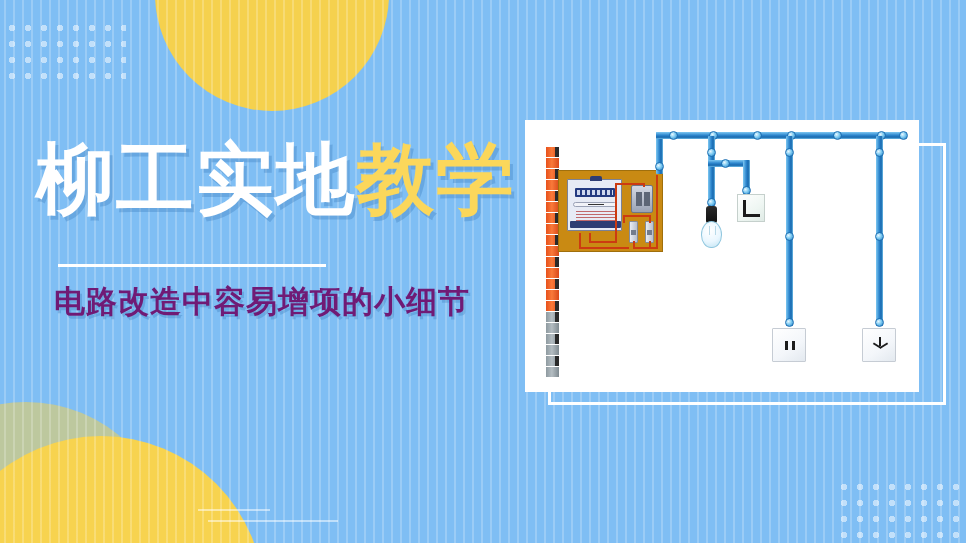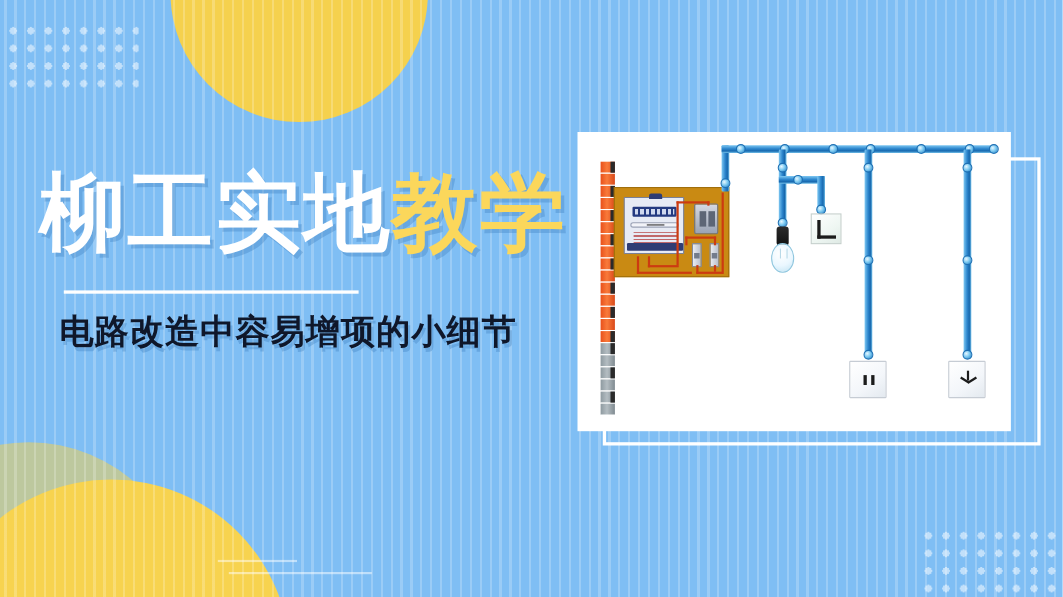--- a/index.html
+++ b/index.html
@@ -96,21 +96,21 @@
     top: 520px;
     width: 130px;
     height: 2px;
     background: rgba(255,255,255,0.50);
   }
 
   
   .title-block {
     position: absolute;
     left: 36px;
-    top: 155px;
+    top: 140px;
     z-index: 40;
   }
   .main-title {
     font-size: 78px;
     font-weight: 900;
     line-height: 1;
     letter-spacing: 2px;
     white-space: nowrap;
     margin: 0;
     font-family: "DejaVu Sans", "Liberation Sans", sans-serif;
@@ -130,21 +130,21 @@
   }
 
   .subtitle {
     position: absolute;
     left: 54px;
     top: 281px;
     margin: 0;
     font-size: 31px;
     font-weight: 800;
     letter-spacing: 1px;
-    color: #0f172a;
+    color: #701a75;
     white-space: nowrap;
     font-family: "DejaVu Sans", "Liberation Sans", sans-serif;
     text-shadow: 2px 3px 0 rgba(60,125,190,0.35);
     z-index: 40;
   }
 
   
   .photo-outline {
     position: absolute;
     left: 548px;

